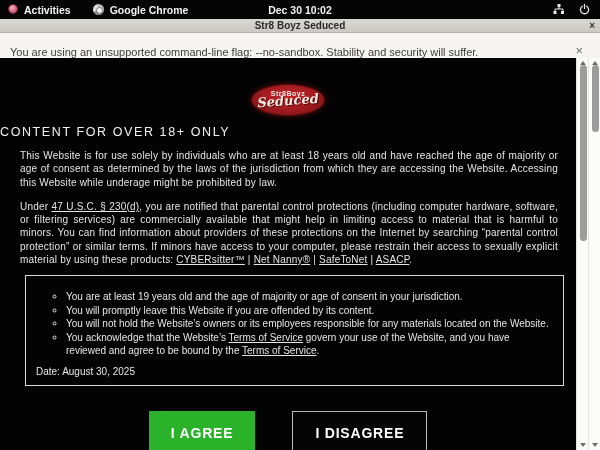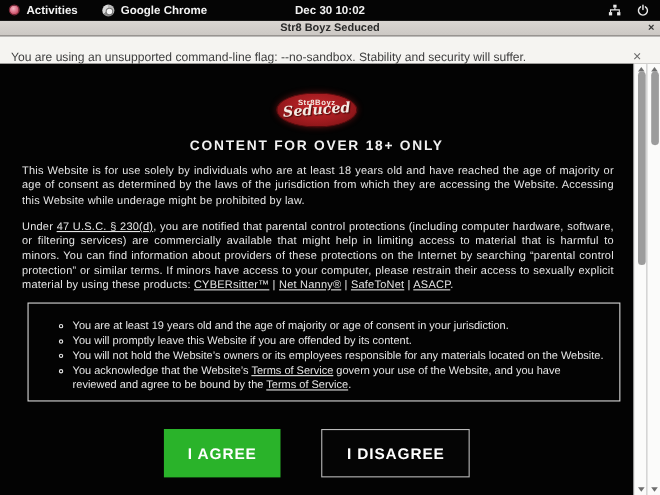--- a/index.html
+++ b/index.html
@@ -36,21 +36,21 @@
   
   .content { position:absolute; top:58px; left:0; width:576px; height:392px; background:#030303;
              color:#e8e8e8; overflow:hidden; }
   .logo { width:74px; height:32px; margin:26px auto 0; border-radius:50%;
           background:radial-gradient(ellipse at 50% 40%, #c4272b 0%, #9e1a1e 55%, #701012 100%);
           border:1px solid #5c0d0f; position:relative; text-align:center; color:#f4e9e2;
           box-shadow:0 0 6px rgba(180,30,30,.45); }
   .logo-top { font-size:7px; font-weight:bold; letter-spacing:.5px; padding-top:5px; }
   .logo-script { font-family:"DejaVu Serif", serif; font-style:italic; font-weight:bold;
                  font-size:13px; margin-top:-4px; transform:rotate(-4deg); text-shadow:1px 1px 1px #4a0a0a; }
-  h1.heading { text-align:center; font-size:12.5px; font-weight:700; letter-spacing:1.6px;
+  h1.heading { font-size:12.5px; font-weight:400; letter-spacing:1.6px;
                color:#f2f2f2; margin-top:9px; }
   .para { font-size:10px; line-height:13.3px; text-align:justify; margin:10px 18px 0 20px;
           letter-spacing:.2px; color:#e6e6e6; }
   .para + .para { margin-top:11px; }
   a.lnk { color:#e6e6e6; text-decoration:underline; cursor:pointer; }
 
   .agree-box { margin:9px 12px 0 25px; border:1px solid #d8d8d8; padding:9px 12px 7px 10px;
                font-size:10px; line-height:13px; color:#e6e6e6; }
   .agree-box .bold { font-weight:bold; letter-spacing:.2px; }
   .agree-box ul { list-style-type:circle; margin:5px 0 0 0; padding-left:30px; }
@@ -133,20 +133,21 @@
 
     <p class="para"><span>Under </span><a class="lnk">47 U.S.C. § 230(d)</a><span>, you are notified that parental control protections (including computer hardware, software, or filtering services) are commercially available that might help in limiting access to material that is harmful to minors. You can find information about providers of these protections on the Internet by searching “parental control protection” or similar terms. If minors have access to your computer, please restrain their access to sexually explicit material by using these products: </span><a class="lnk">CYBERsitter™</a><span> | </span><a class="lnk">Net Nanny®</a><span> | </span><a class="lnk">SafeToNet</a><span> | </span><a class="lnk">ASACP</a><span>.</span></p>
 
     <div class="agree-box">
       <ul>
         <li>You are at least 19 years old and the age of majority or age of consent in your jurisdiction.</li>
         <li>You will promptly leave this Website if you are offended by its content.</li>
         <li>You will not hold the Website’s owners or its employees responsible for any materials located on the Website.</li>
         <li><span>You acknowledge that the Website’s </span><a class="lnk">Terms of Service</a><span> govern your use of the Website, and you have reviewed and agree to be bound by the </span><a class="lnk">Terms of Service</a><span>.</span></li>
       </ul>
+      <p class="date">Date: August 30, 2025</p>
     </div>
 
     <div class="btn-row">
       <button class="btn btn-agree">I AGREE</button>
       <button class="btn btn-disagree">I DISAGREE</button>
     </div>
   </div>
 
   <div class="sb-wrap">
     <div class="sb">

